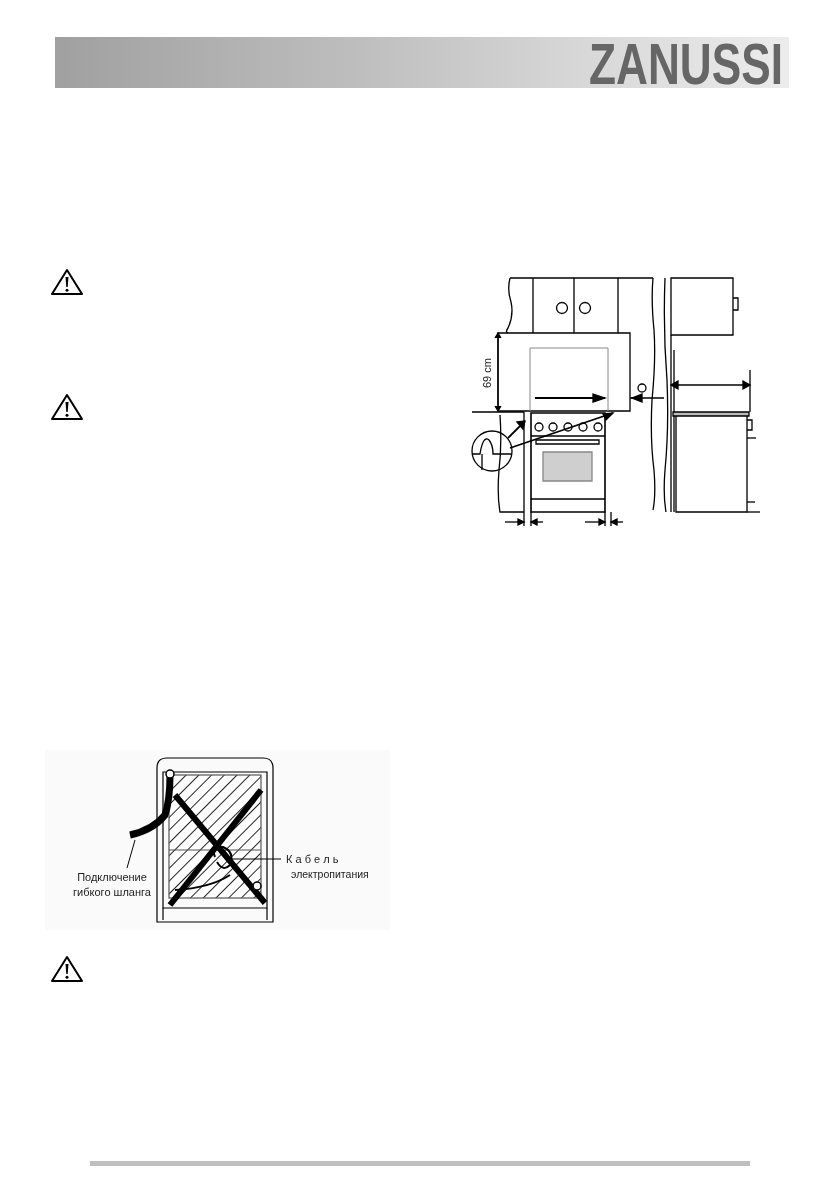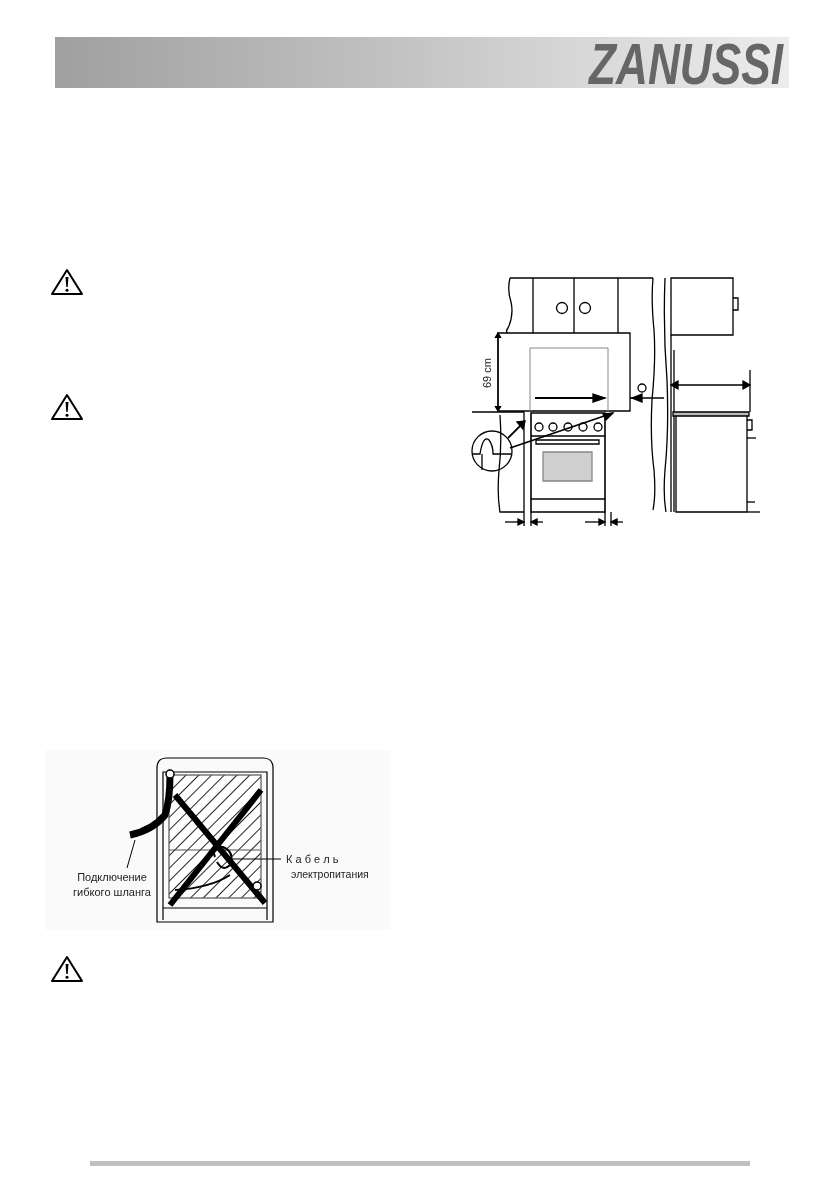--- a/index.html
+++ b/index.html
@@ -3,21 +3,21 @@
   <meta charset="utf-8">
   <style>
     html, body { margin: 0; padding: 0; background: #ffffff; }
     body { width: 838px; height: 1190px; position: relative; overflow: hidden; font-family: "Liberation Sans", sans-serif; color: #000; }
     .header-bar {
       position: absolute; left: 55px; top: 37px; width: 734px; height: 51px;
       background: linear-gradient(to right, #a0a0a0 0%, #bdbdbd 40%, #d6d6d6 70%, #ececec 100%);
     }
     .logo {
       position: absolute; right: 0; top: 0; height: 51px; width: 230px;
-      display: flex; align-items: center; justify-content: flex-end; padding-right: 4px; font-style: italic;
+      display: flex; align-items: center; justify-content: flex-end; padding-right: 4px;
     }
     .logo svg { display: block; }
     .warn { position: absolute; width: 34px; height: 28px; }
     .diagram { position: absolute; }
     .footer-bar { position: absolute; left: 90px; top: 1161px; width: 660px; height: 5px; background: #bfbfbf; }
     .lbl { font-family: "Liberation Sans", sans-serif; fill: #222; }
   </style>
 </head>
 <body>
 

